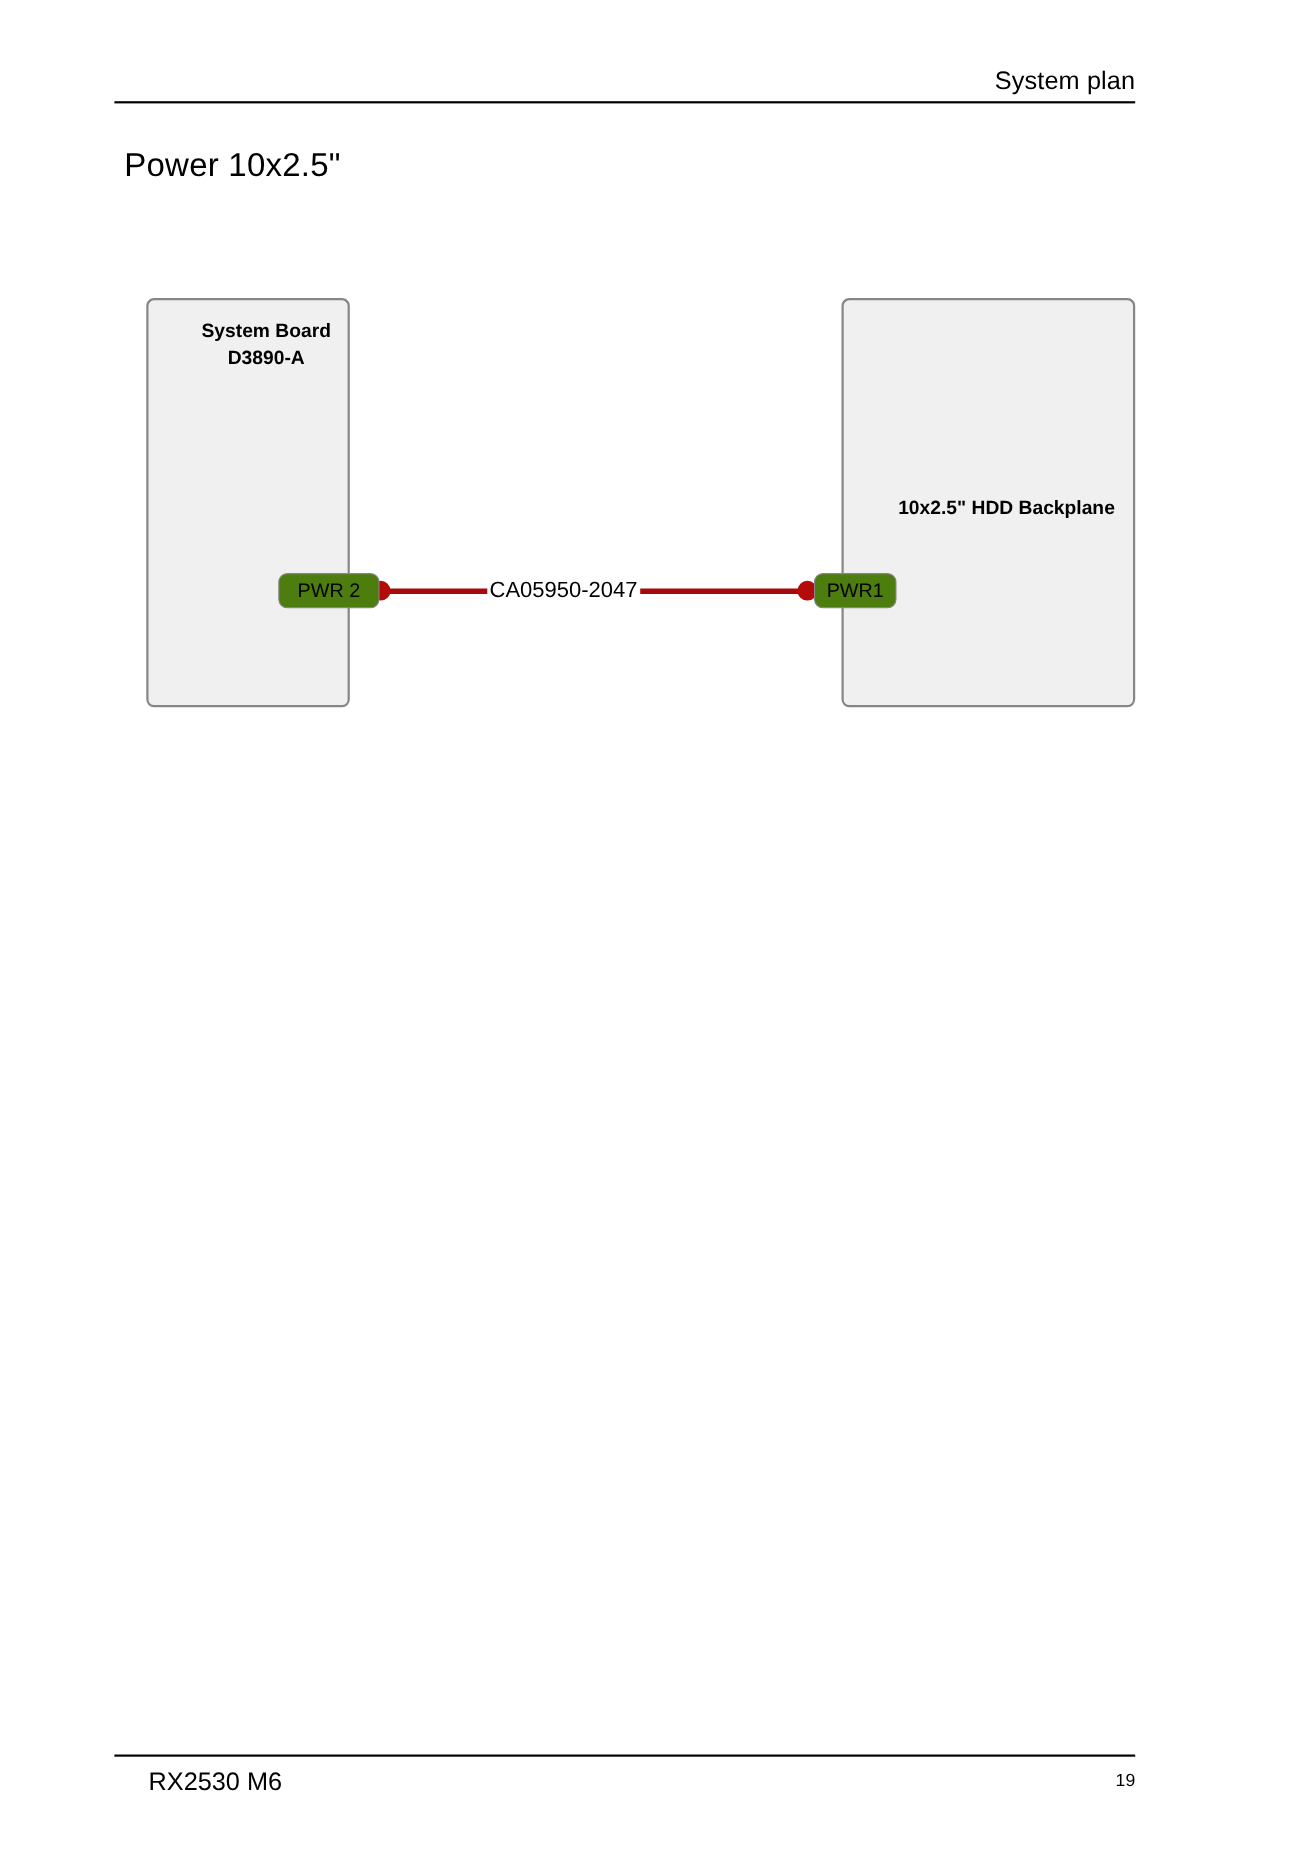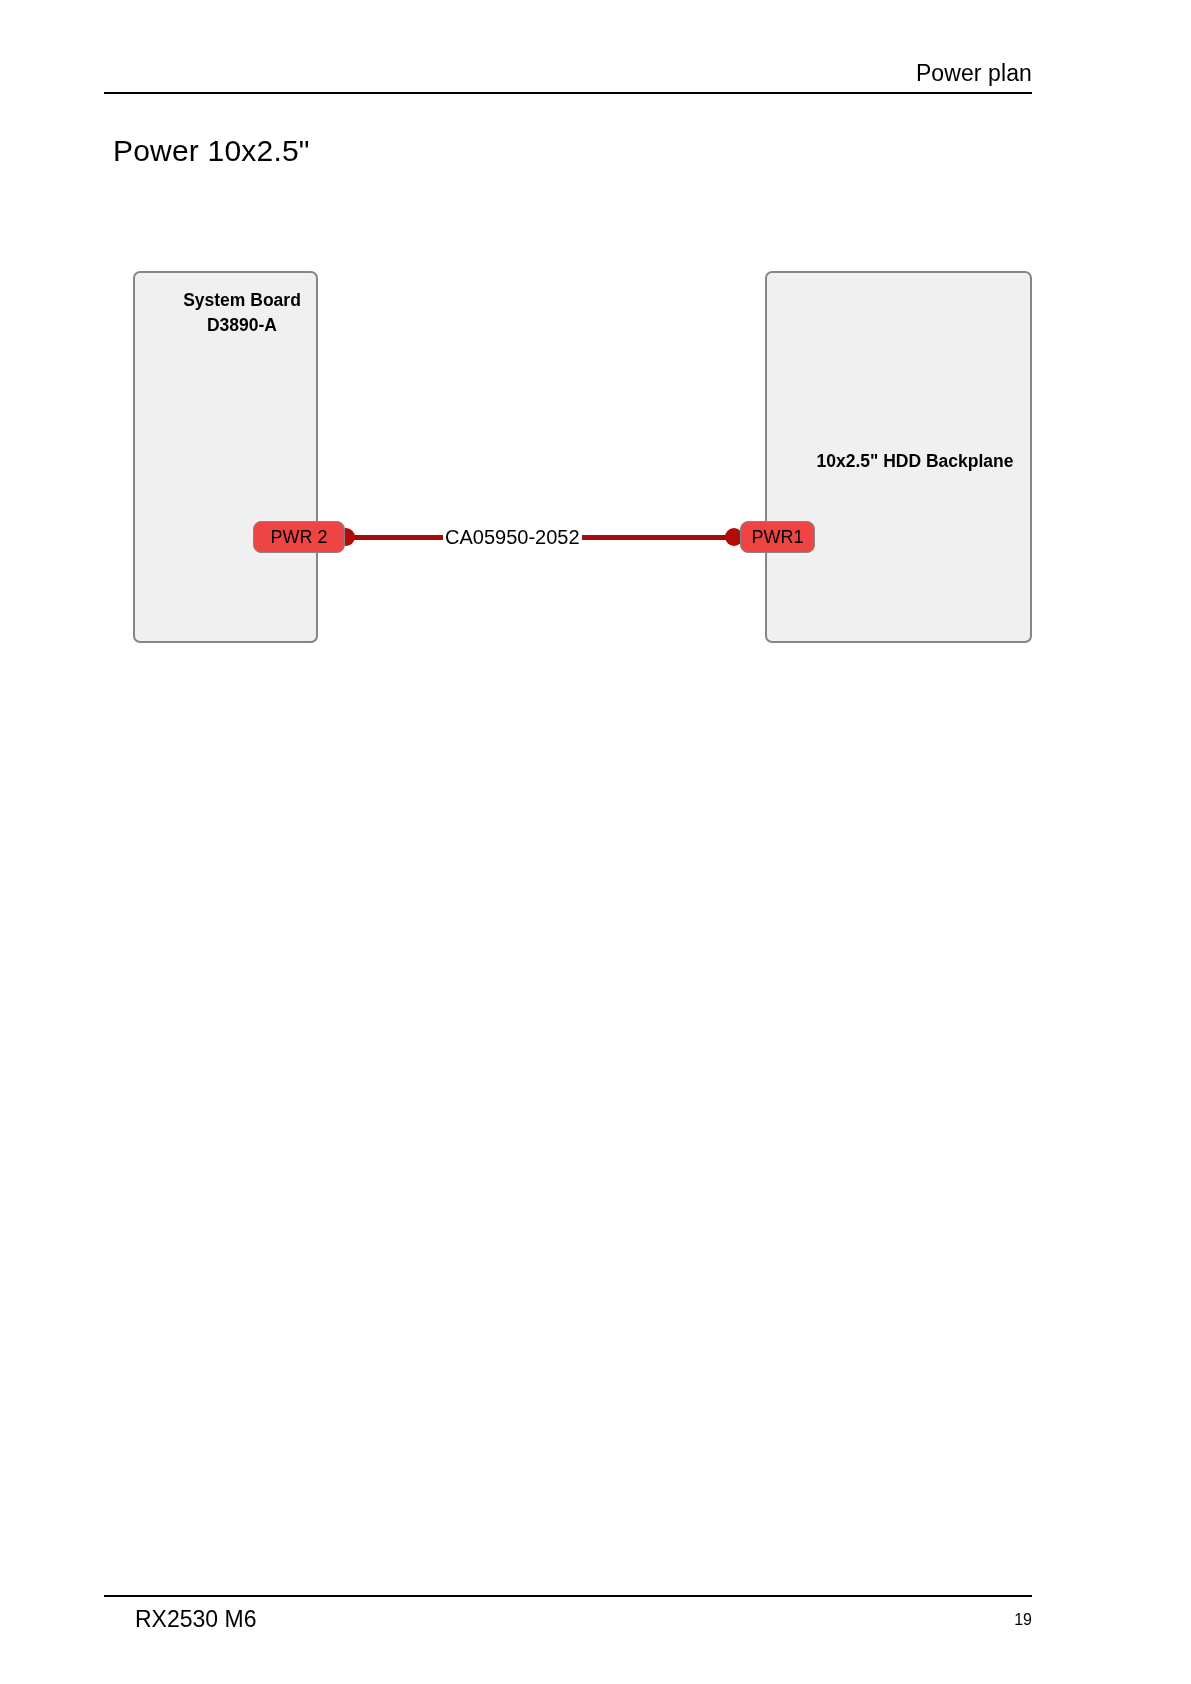--- a/index.html
+++ b/index.html
@@ -126,21 +126,21 @@
     background: #ffffff;
     padding: 0 2px;
     white-space: nowrap;
     color: #000000;
   }
 
   
   .connector {
     position: absolute;
     height: 32px;
-    background: #ef4444;
+    background: #4d7c0f;
     border: 1.6px solid #868686;
     border-radius: 8px;
     box-sizing: border-box;
     display: flex;
     align-items: center;
     justify-content: center;
     font-size: 18px;
     line-height: 20px;
     color: #000000;
     white-space: nowrap;
@@ -182,21 +182,21 @@
     font-size: 16px;
     line-height: 27px;
     white-space: nowrap;
     text-align: center;
   }
 </style>
 </head>
 <body>
 
 <div class="page-header">
-  <div class="header-title">Power plan</div>
+  <div class="header-title">System plan</div>
 </div>
 
 <div class="section-heading">Power 10x2.5"</div>
 
 <div class="diagram">
 
   <div class="component-box system-board">
     <div class="box-title">
       <span class="line">System Board</span>
       <span class="line">D3890-A</span>
@@ -205,21 +205,21 @@
 
   <div class="component-box hdd-backplane">
     <div class="box-title">
       <span class="line">10x2.5" HDD Backplane</span>
     </div>
   </div>
 
   <div class="cable-line"></div>
   <div class="cable-endpoint left"></div>
   <div class="cable-endpoint right"></div>
-  <div class="cable-label">CA05950-2052</div>
+  <div class="cable-label">CA05950-2047</div>
 
   <div class="connector pwr2">
     <span>PWR 2</span>
   </div>
   <div class="connector pwr1">
     <span>PWR1</span>
   </div>
 
 </div>
 

